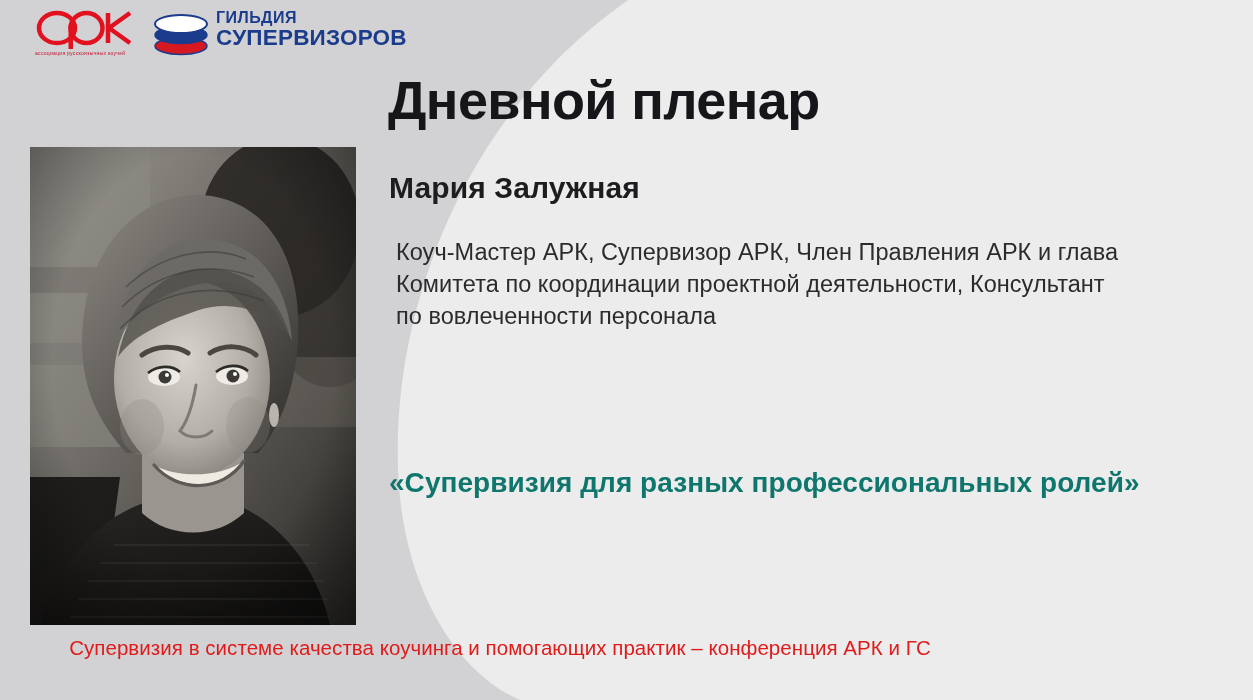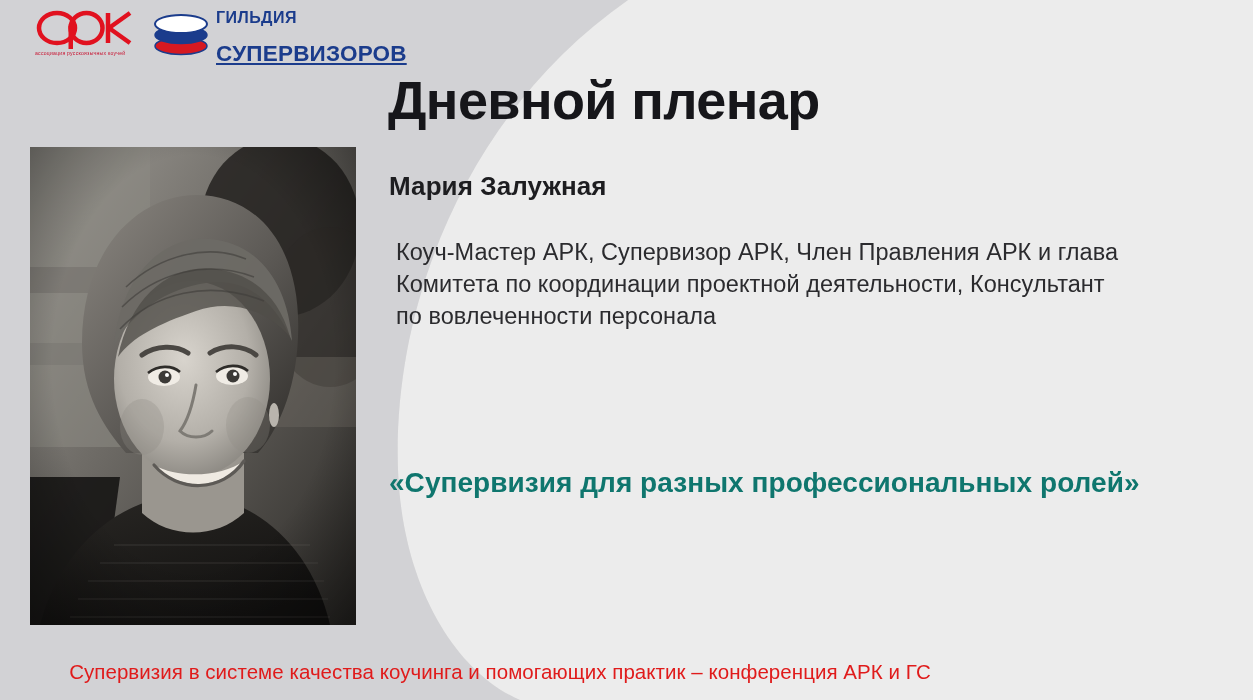--- a/index.html
+++ b/index.html
@@ -85,22 +85,21 @@
   }
   .logo-guild .guild-line1 {
     font-size: 16px;
     letter-spacing: 0.5px;
     display: block;
   }
   .logo-guild .guild-line2 {
     font-size: 22.5px;
     letter-spacing: 0.2px;
     display: block;
-    margin-top: 17px;
-    text-decoration: underline;
+    margin-top: 1px;
   }
 
   
   .portrait {
     position: absolute;
     left: 30px;
     top: 147px;
     width: 326px;
     height: 478px;
     z-index: 4;
@@ -126,21 +125,21 @@
     font-weight: bold;
     color: #16161a;
     letter-spacing: -0.6px;
     line-height: 1.05;
     white-space: nowrap;
   }
   .speaker-name {
     position: absolute;
     left: 1px;
     top: 163px;
-    font-size: 26px;
+    font-size: 30px;
     font-weight: bold;
     color: #1d1d20;
     letter-spacing: 0.1px;
     white-space: nowrap;
   }
   .speaker-bio {
     position: absolute;
     left: 1px;
     top: 228px;
     width: 730px;
@@ -160,26 +159,26 @@
     font-weight: bold;
     color: #0f766e;
     line-height: 1.33;
     letter-spacing: 0.05px;
   }
 
   
   .footer {
     position: absolute;
     left: 0;
-    bottom: 0;
+    bottom: 8px;
     width: 1000px;
     height: 56px;
     z-index: 6;
     display: flex;
-    align-items: center;
+    align-items: flex-start;
     justify-content: center;
   }
   .footer-text {
     font-size: 20.5px;
     color: #e01b1b;
     letter-spacing: 0.05px;
     white-space: nowrap;
   }
 </style>
 </head>

